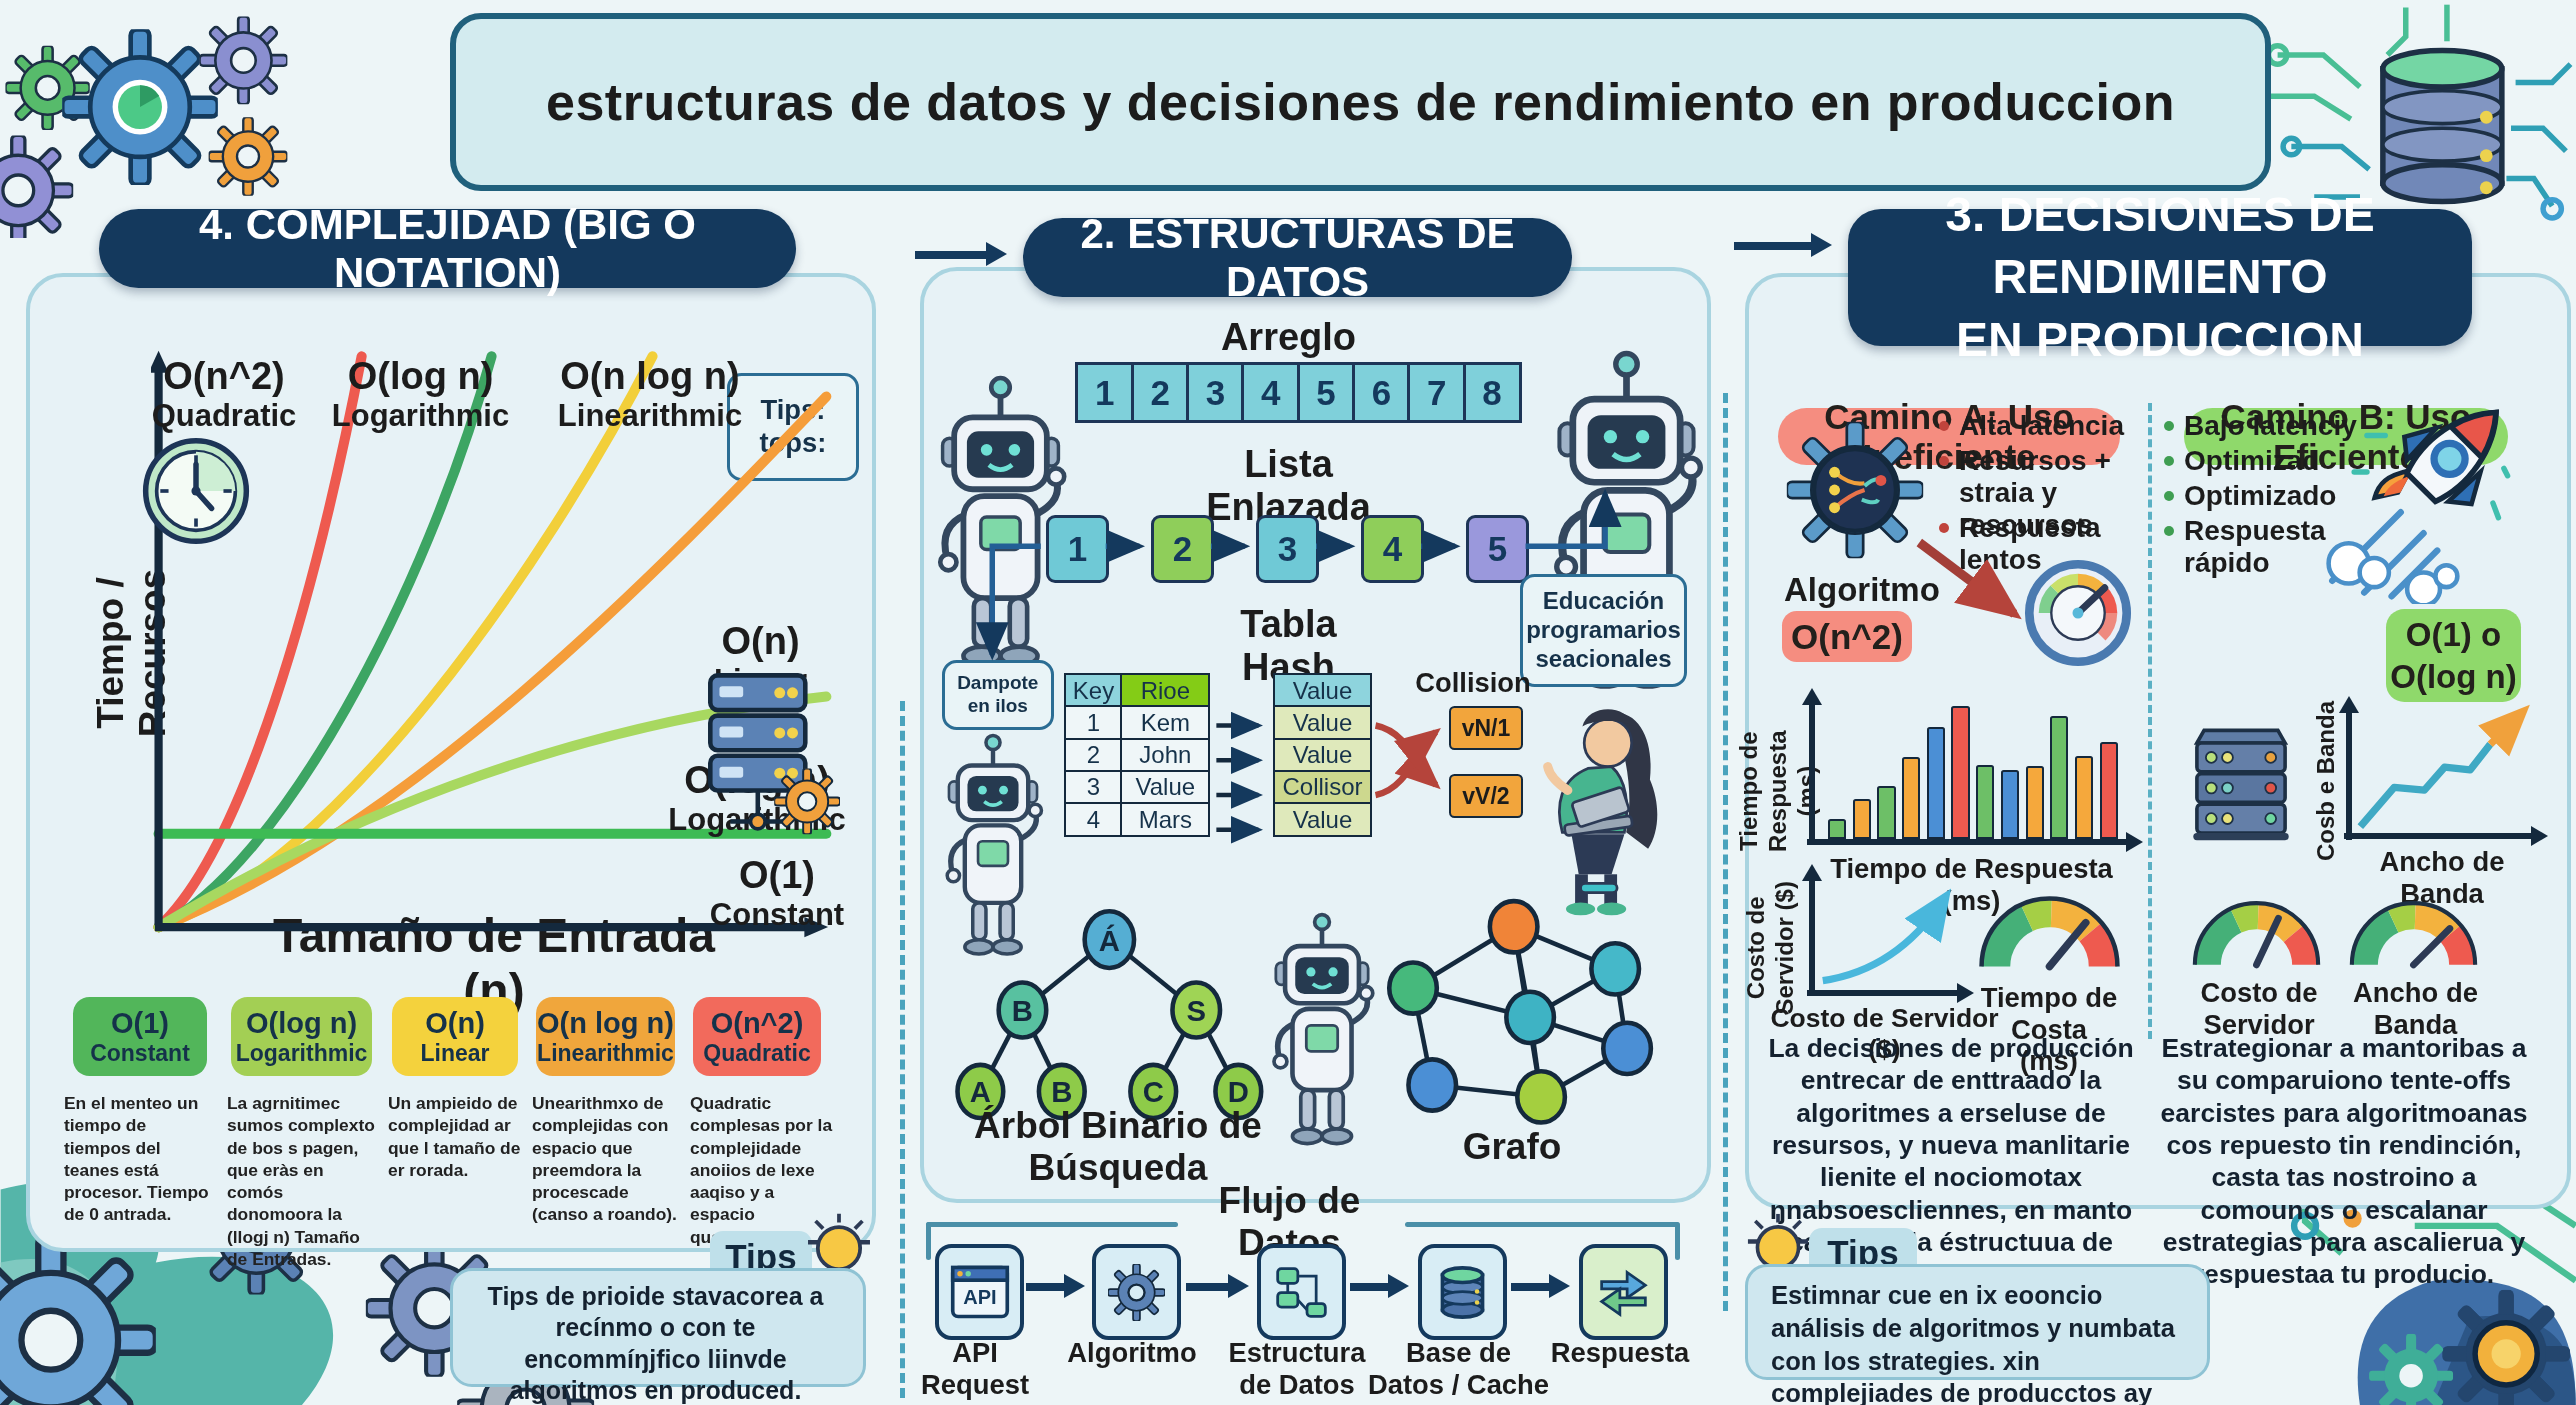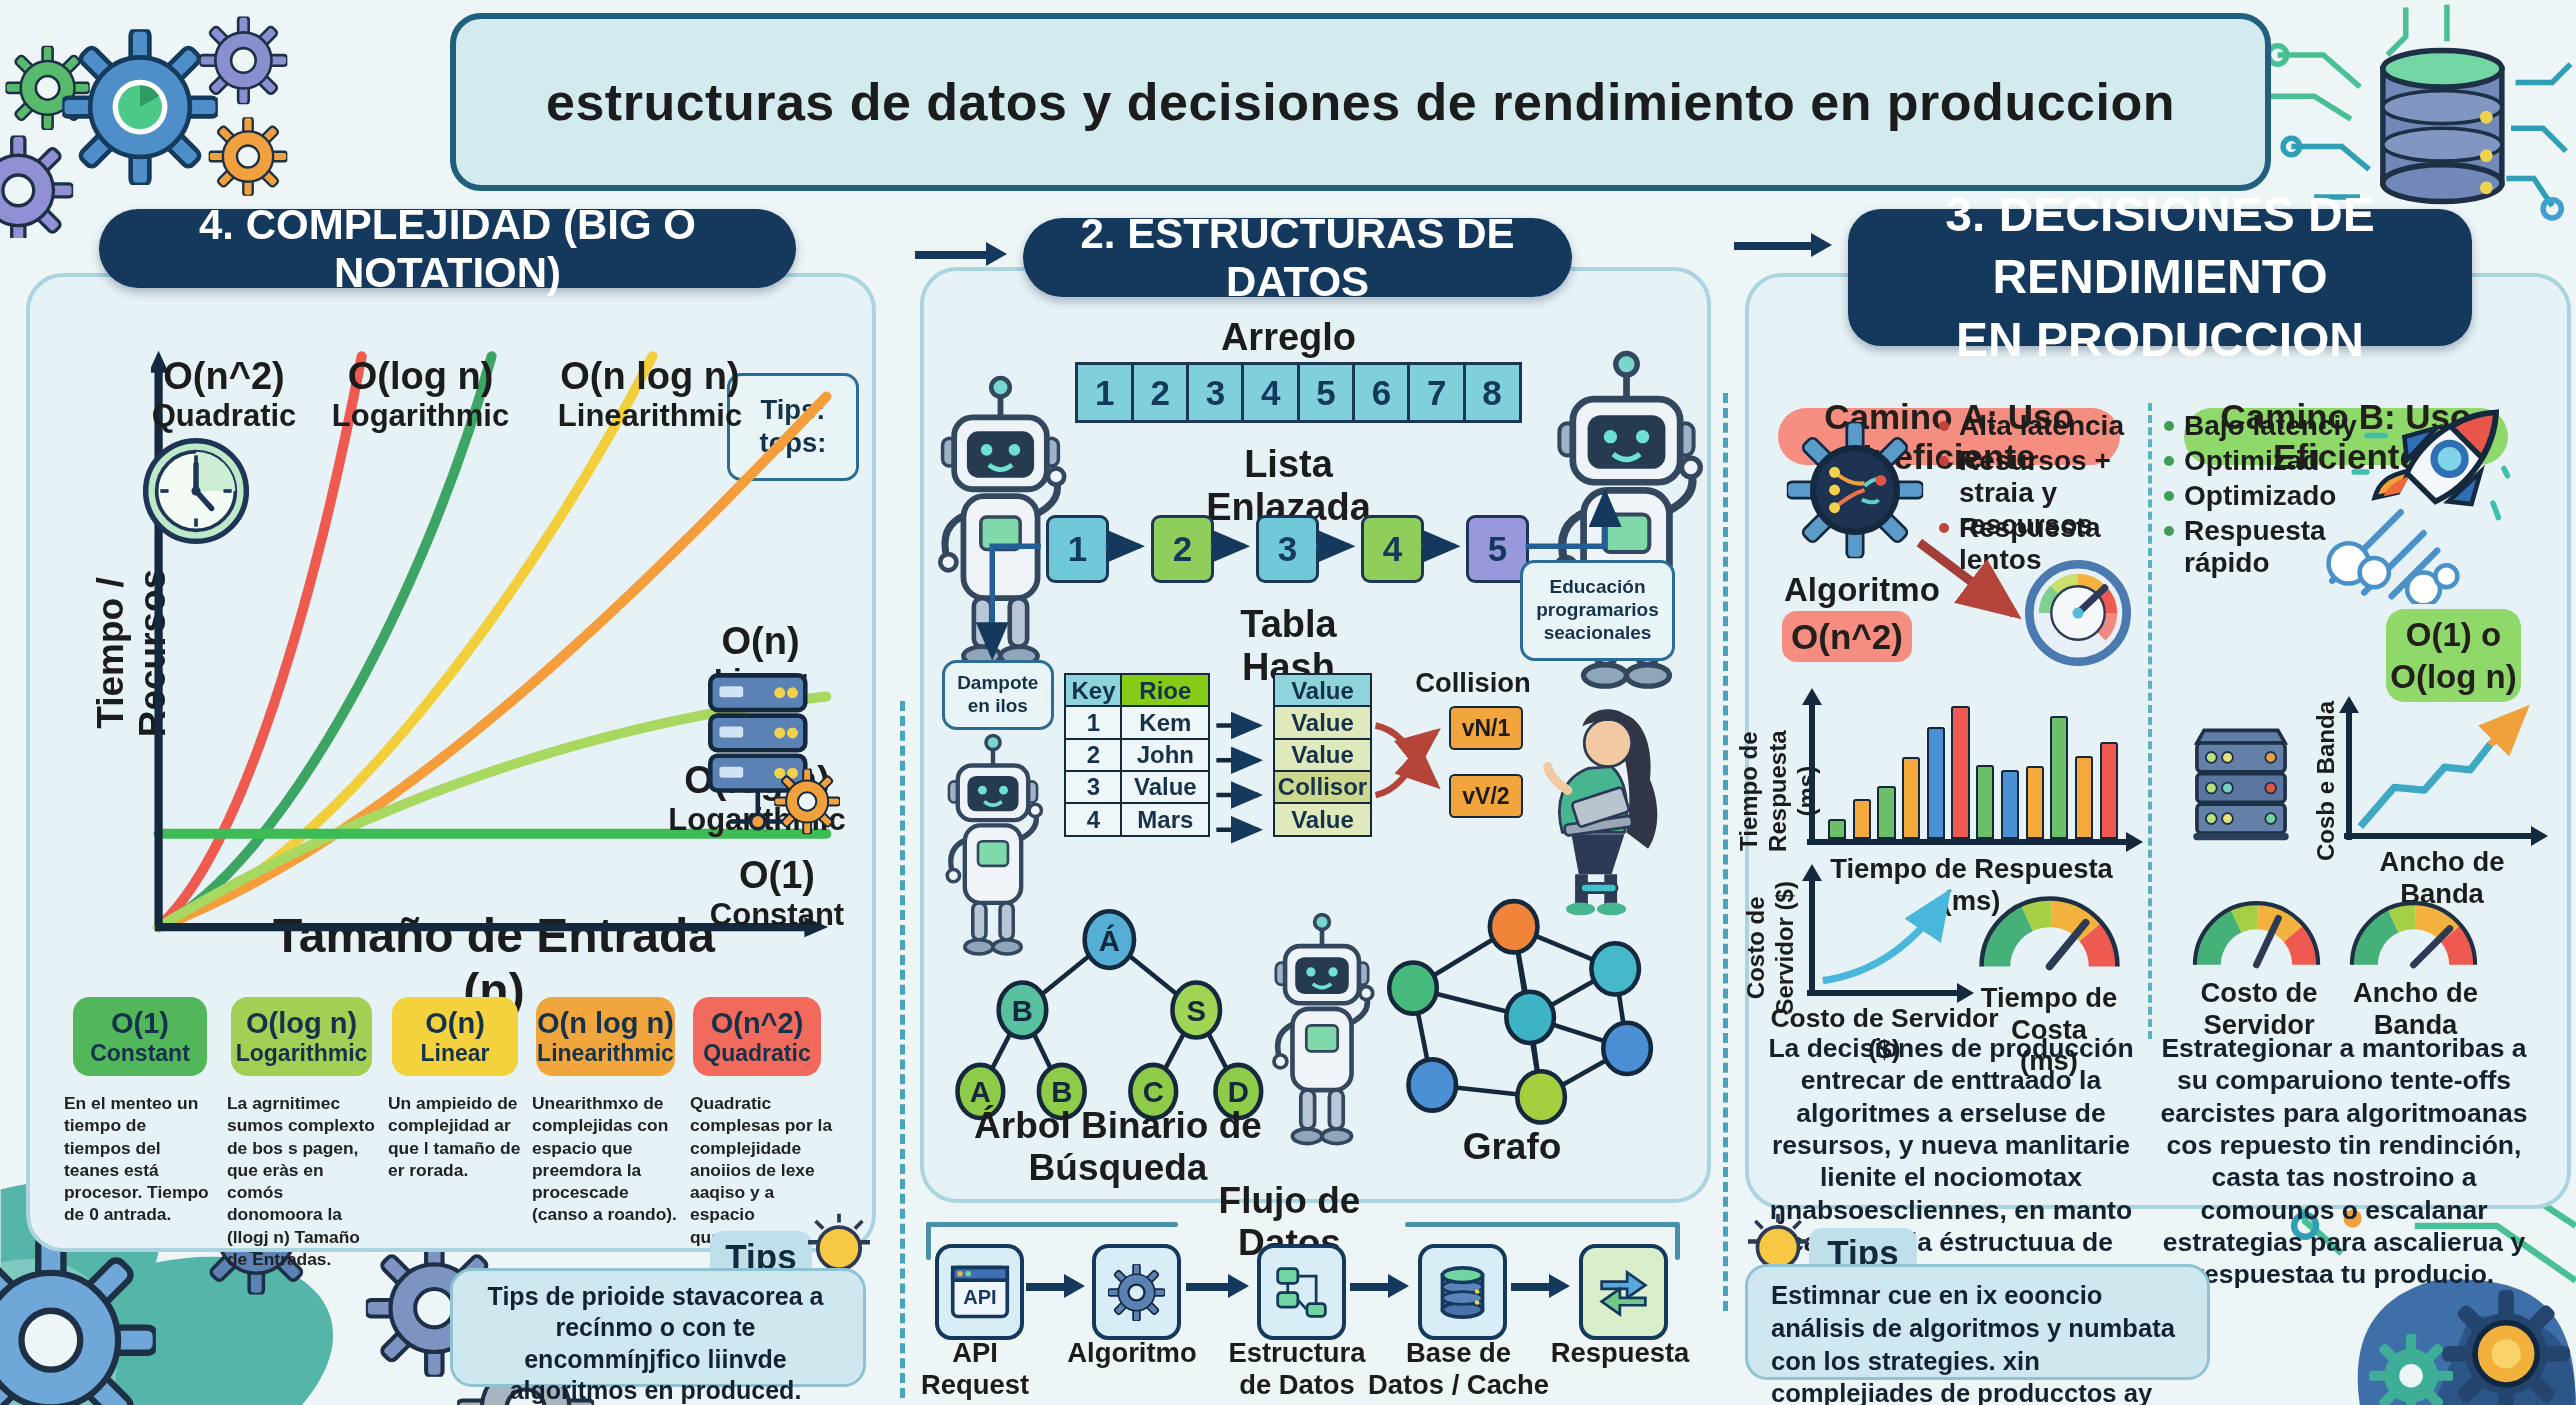--- a/index.html
+++ b/index.html
@@ -32,21 +32,21 @@
       border-left:21px solid #14395d;border-top:12.8px solid transparent;border-bottom:12.8px solid transparent}
   .dashv{position:absolute;width:0;border-left:5.5px dashed #4aa3bd}
   .dashv2{position:absolute;width:0;border-left:4.6px dashed #5ab0c4}
   .bubble{position:absolute;background:#e9f4f7;border:3.7px solid #2b6d94;border-radius:14.6px;
           display:flex;align-items:center;justify-content:center;text-align:center;font-weight:bold;color:#16324a}
   .acell{width:53px;height:55px;background:#7fd0da;border:3.7px solid #1d3557;margin-left:-3.7px;
          display:flex;align-items:center;justify-content:center;font-weight:bold;font-size:35px;color:#14395d}
   .lnode{position:absolute;width:57px;height:62px;border:3.7px solid #1d3557;border-radius:9.1px;
          display:flex;align-items:center;justify-content:center;font-weight:bold;font-size:35px;color:#14395d}
   .tcell{border:2.7px solid #14293d;display:flex;align-items:center;justify-content:center;
-         font-weight:bold;font-size:24px;color:#16324a;box-sizing:border-box}
+         font-weight:normal;font-size:24px;color:#16324a;box-sizing:border-box}
   .bars{position:absolute;display:flex;align-items:flex-end;gap:6.4px}
   .bar{width:18.3px;border:2.7px solid #14283c;border-radius:2.7px 2.7px 0 0;box-sizing:border-box}
   .bullet{position:absolute;font-weight:bold;font-size:28px;line-height:1.15;color:#1c1c1c}
   .bullet:before{content:"";position:absolute;left:-20px;top:11px;width:10px;height:10px;border-radius:50%}
   .bullet.red:before{background:#c0443c}
   .bullet.grn:before{background:#3f9e52}
   .tipstab{position:absolute;background:#bfe0ea;border-radius:12.8px;display:flex;align-items:center;
            justify-content:center;font-weight:bold;font-size:35px;color:#12293e}
   .tipsbox{position:absolute;background:#cfe7ef;border:3.7px solid #8fc3d4;border-radius:22px}
   .para{position:absolute;font-weight:bold;text-align:center;color:#14212f}
@@ -372,21 +372,21 @@
 
 <div class="abs b center" style="left:1174px;top:465px;width:229px;height:42px;font-size:38px">Lista Enlazada</div>
 <div class="lnode" style="left:1046px;top:515px;background:#6fc9d6">1</div>
 <div class="lnode" style="left:1151px;top:515px;background:#8fce5a">2</div>
 <div class="lnode" style="left:1256px;top:515px;background:#6fc9d6">3</div>
 <div class="lnode" style="left:1361px;top:515px;background:#8fce5a">4</div>
 <div class="lnode" style="left:1466px;top:515px;background:#9a98dc">5</div>
 
 <div class="abs b center" style="left:1197px;top:626px;width:183px;height:40px;font-size:38px">Tabla Hash</div>
 <div class="bubble" style="left:942px;top:660px;width:102px;height:60px;font-size:19px;line-height:1.2;padding:1.8px">Dampote en ilos</div>
-<div class="bubble" style="left:1520px;top:560px;width:135px;height:81px;font-size:19px;line-height:1.2;padding:7px">Educación programarios seacionales</div>
+<div class="bubble" style="left:1520px;top:574px;width:135px;height:81px;font-size:24px;line-height:1.2;padding:13px">Educación programarios seacionales</div>
 
 <div class="abs" style="left:1064px;top:673px">
   <div style="display:flex">
     <div class="tcell" style="width:59px;height:35px;background:#8ed4dd">Key</div>
     <div class="tcell" style="width:90px;height:35px;background:#84cc16;margin-left:-2.7px">Rioe</div>
   </div>
   <div style="display:flex;margin-top:-2.7px">
     <div class="tcell" style="width:59px;height:35px;background:#eff6f8">1</div>
     <div class="tcell" style="width:90px;height:35px;background:#eff6f8;margin-left:-2.7px">Kem</div>
   </div>

